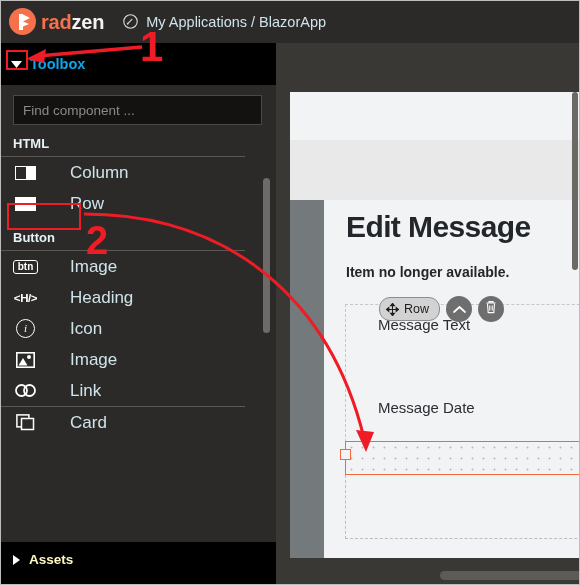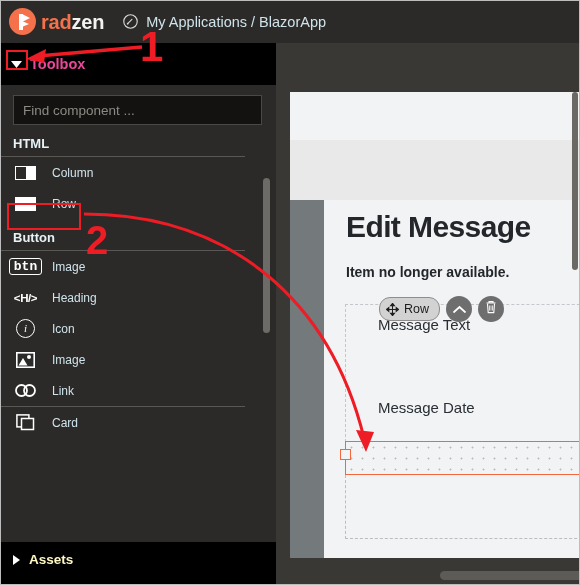--- a/index.html
+++ b/index.html
@@ -102,21 +102,21 @@
   }
   .tb-caret {
     margin-left: 9px;
     width: 15px; height: 13px;
     display: flex; align-items: center; justify-content: center;
     color: #ffffff;
   }
   .tb-caret svg { display: block; }
   .toolbox-title {
     margin-left: 6px;
-    color: #ec4899;
+    color: #0ea5e9;
     font-size: 14.5px;
     font-weight: bold;
   }
 
   .toolbox-body {
     position: absolute; left: 0; top: 42px;
     width: 276px; height: 457px;
     background: #2b2a28;
     overflow: hidden;
   }
@@ -155,23 +155,23 @@
     padding-left: 13px;
     cursor: default;
   }
   .comp-icon {
     width: 25px; height: 19px;
     display: flex; align-items: center; justify-content: center;
     flex: 0 0 25px;
     color: #ffffff;
   }
   .comp-label {
-    margin-left: 14px;
+    margin-left: 32px;
     color: #cfe3ea;
-    font-size: 12px;
+    font-size: 17px;
   }
 
   
   .ic-colsplit {
     width: 21px; height: 14px;
     border: 1.5px solid #ffffff;
     box-sizing: border-box;
     display: flex;
   }
   .ic-colsplit .h { flex: 1; background: #ffffff; }
@@ -184,26 +184,26 @@
   }
   .ic-rowsplit .cell {
     flex: 1;
     border-right: 1.5px solid #ffffff;
     background: #ffffff;
   }
   .ic-rowsplit .cell:last-child { border-right: none; }
   .ic-btn {
     border: 1.5px solid #ffffff;
     border-radius: 3px;
-    font-size: 13px;
+    font-size: 10px;
     font-weight: bold;
     color: #ffffff;
     padding: 1px 4px;
     line-height: 1;
-    font-family: Liberation Mono, monospace;
+    font-family: Liberation Sans, sans-serif;
   }
   .ic-heading {
     font-size: 11.5px;
     font-weight: bold;
     color: #ffffff;
     letter-spacing: -0.4px;
   }
   .ic-circle-i {
     width: 17px; height: 17px;
     border: 1.5px solid #ffffff;

